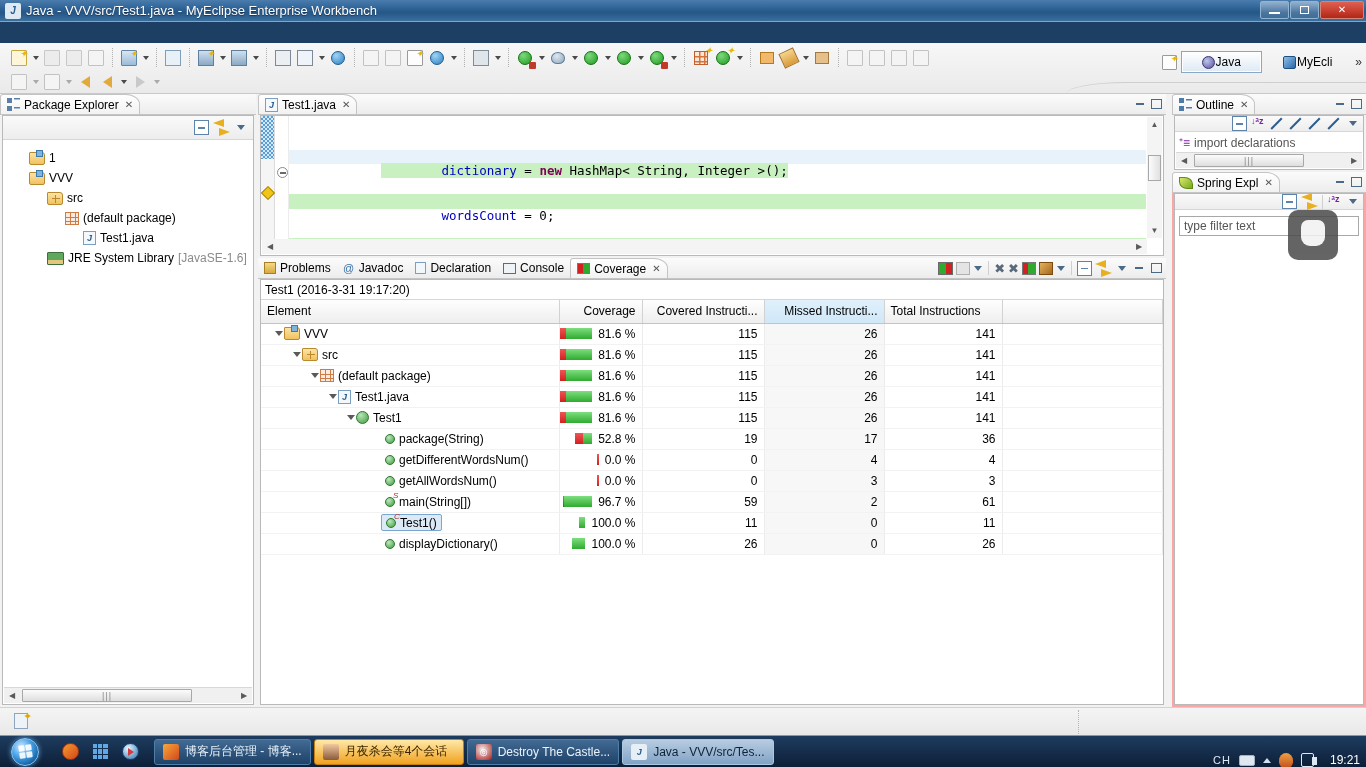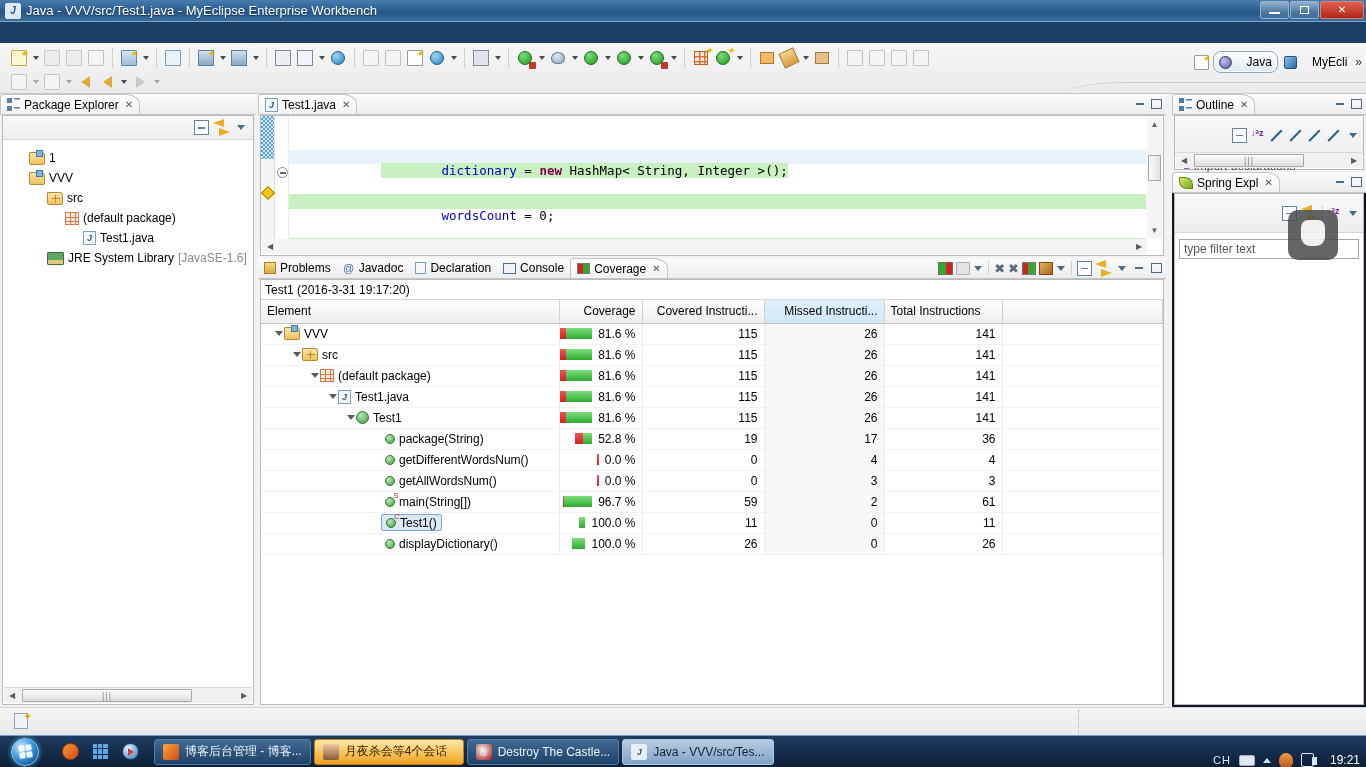--- a/index.html
+++ b/index.html
@@ -91,22 +91,22 @@
      linear-gradient(#d4733a,#d4733a) 4px 0/1.5px 14px no-repeat,
      linear-gradient(#d4733a,#d4733a) 9px 0/1.5px 14px no-repeat,
      #fbe6d8; border:1px solid #c06030;}
   .pill-red{ width:7px;height:7px;background:#c03a2b;border-radius:1px;position:absolute;right:-1px;bottom:-1px;}
   .bug { width:14px;height:12px;border-radius:50% 50% 45% 45%; background:radial-gradient(circle at 40% 30%,#dfe8f0,#8ea7bd); border:1px solid #5e7c96; }
 
   
   .persp { position:absolute; right:4px; top:6px; display:flex; align-items:center; height:26px; }
   .persp-open { width:22px;height:22px;display:flex;align-items:center;justify-content:center; }
   .persp-btn {
-    display:flex; align-items:center; gap:15px; height:22px; padding:0 5px;
-    border:1px solid transparent; border-radius:8px; font-size:12px;
+    display:flex; align-items:center; gap:1px; height:22px; padding:0 20px;
+    border:1px solid transparent; border-radius:0; font-size:12px;
   }
   .persp-btn.active { border-color:#8aa8c4; background:linear-gradient(to bottom,#ffffff,#dde9f4); box-shadow: inset 0 0 0 1px #fff;}
   .persp-chev { color:#333; font-size:12px; margin-left:2px; }
   .toolbar-curve {
     position:absolute; right:0; bottom:-1px; width:300px; height:12px;
     border-top-left-radius: 60px 12px; border-top:1px solid #cfcfcf;
     pointer-events:none;
   }
 
   
@@ -205,23 +205,23 @@
   .kw { color:#7f0055; font-weight:bold; }
   .fld { color:#0000c0; }
   .num { color:#000; }
   .ed-vscroll { position:absolute; right:1px; top:1px; width:15px; bottom:17px; background:#f4f4f4; }
   .vs-arrow { width:15px;height:15px;display:flex;align-items:center;justify-content:center;color:#5a5a5a;font-size:8px; }
   .vs-thumb { position:absolute; left:1px; right:1px; top:38px; height:26px; background:linear-gradient(to right,#fcfcfc,#e0e0e0); border:1px solid #a8a8a8; }
   .ed-hscroll { position:absolute; left:1px; right:16px; bottom:1px; height:15px; background:#f4f4f4; display:flex; align-items:center; justify-content:space-between; }
 
   
   #outline-view { left:1172px; top:0; width:194px; height:78px; background:#f2f2f2; }
-  #spring-view { left:1172px; top:78px; width:194px; height:535px; background:#0f172a; }
+  #spring-view { left:1172px; top:78px; width:194px; height:535px; background:#fca5a5; }
   .ov-body { position:absolute; left:2px; top:21px; right:2px; bottom:2px; background:#fff; border:1px solid #b9b9b9; }
-  .ov-tools { height:39px; background:linear-gradient(to bottom,#fafafa,#ededed); border-bottom:1px solid #d6d6d6;
+  .ov-tools { height:16px; background:linear-gradient(to bottom,#fafafa,#ededed); border-bottom:1px solid #d6d6d6;
     display:flex; align-items:center; justify-content:flex-end; gap:4px; padding-right:4px; }
   .sort-ic { width:15px;height:15px; position:relative; color:#7a1fa2; font-size:9px; font-weight:bold; }
   .slash-ic { width:15px;height:15px; position:relative; }
   .slash-ic::after{content:"";position:absolute;left:1px;top:12px;width:15px;height:1.5px;background:#2a5d90;transform:rotate(-45deg);transform-origin:left;}
   .ov-filter-row { padding:2px 4px; font-size:12px; color:#555; white-space:nowrap; overflow:hidden; }
   .cursor-overlay {
     position:absolute; left:1288px; top:116px; width:50px; height:50px;
     background:#4a4a4a; border-radius:10px; opacity:.85; z-index:50;
   }
   .cursor-overlay::after {

